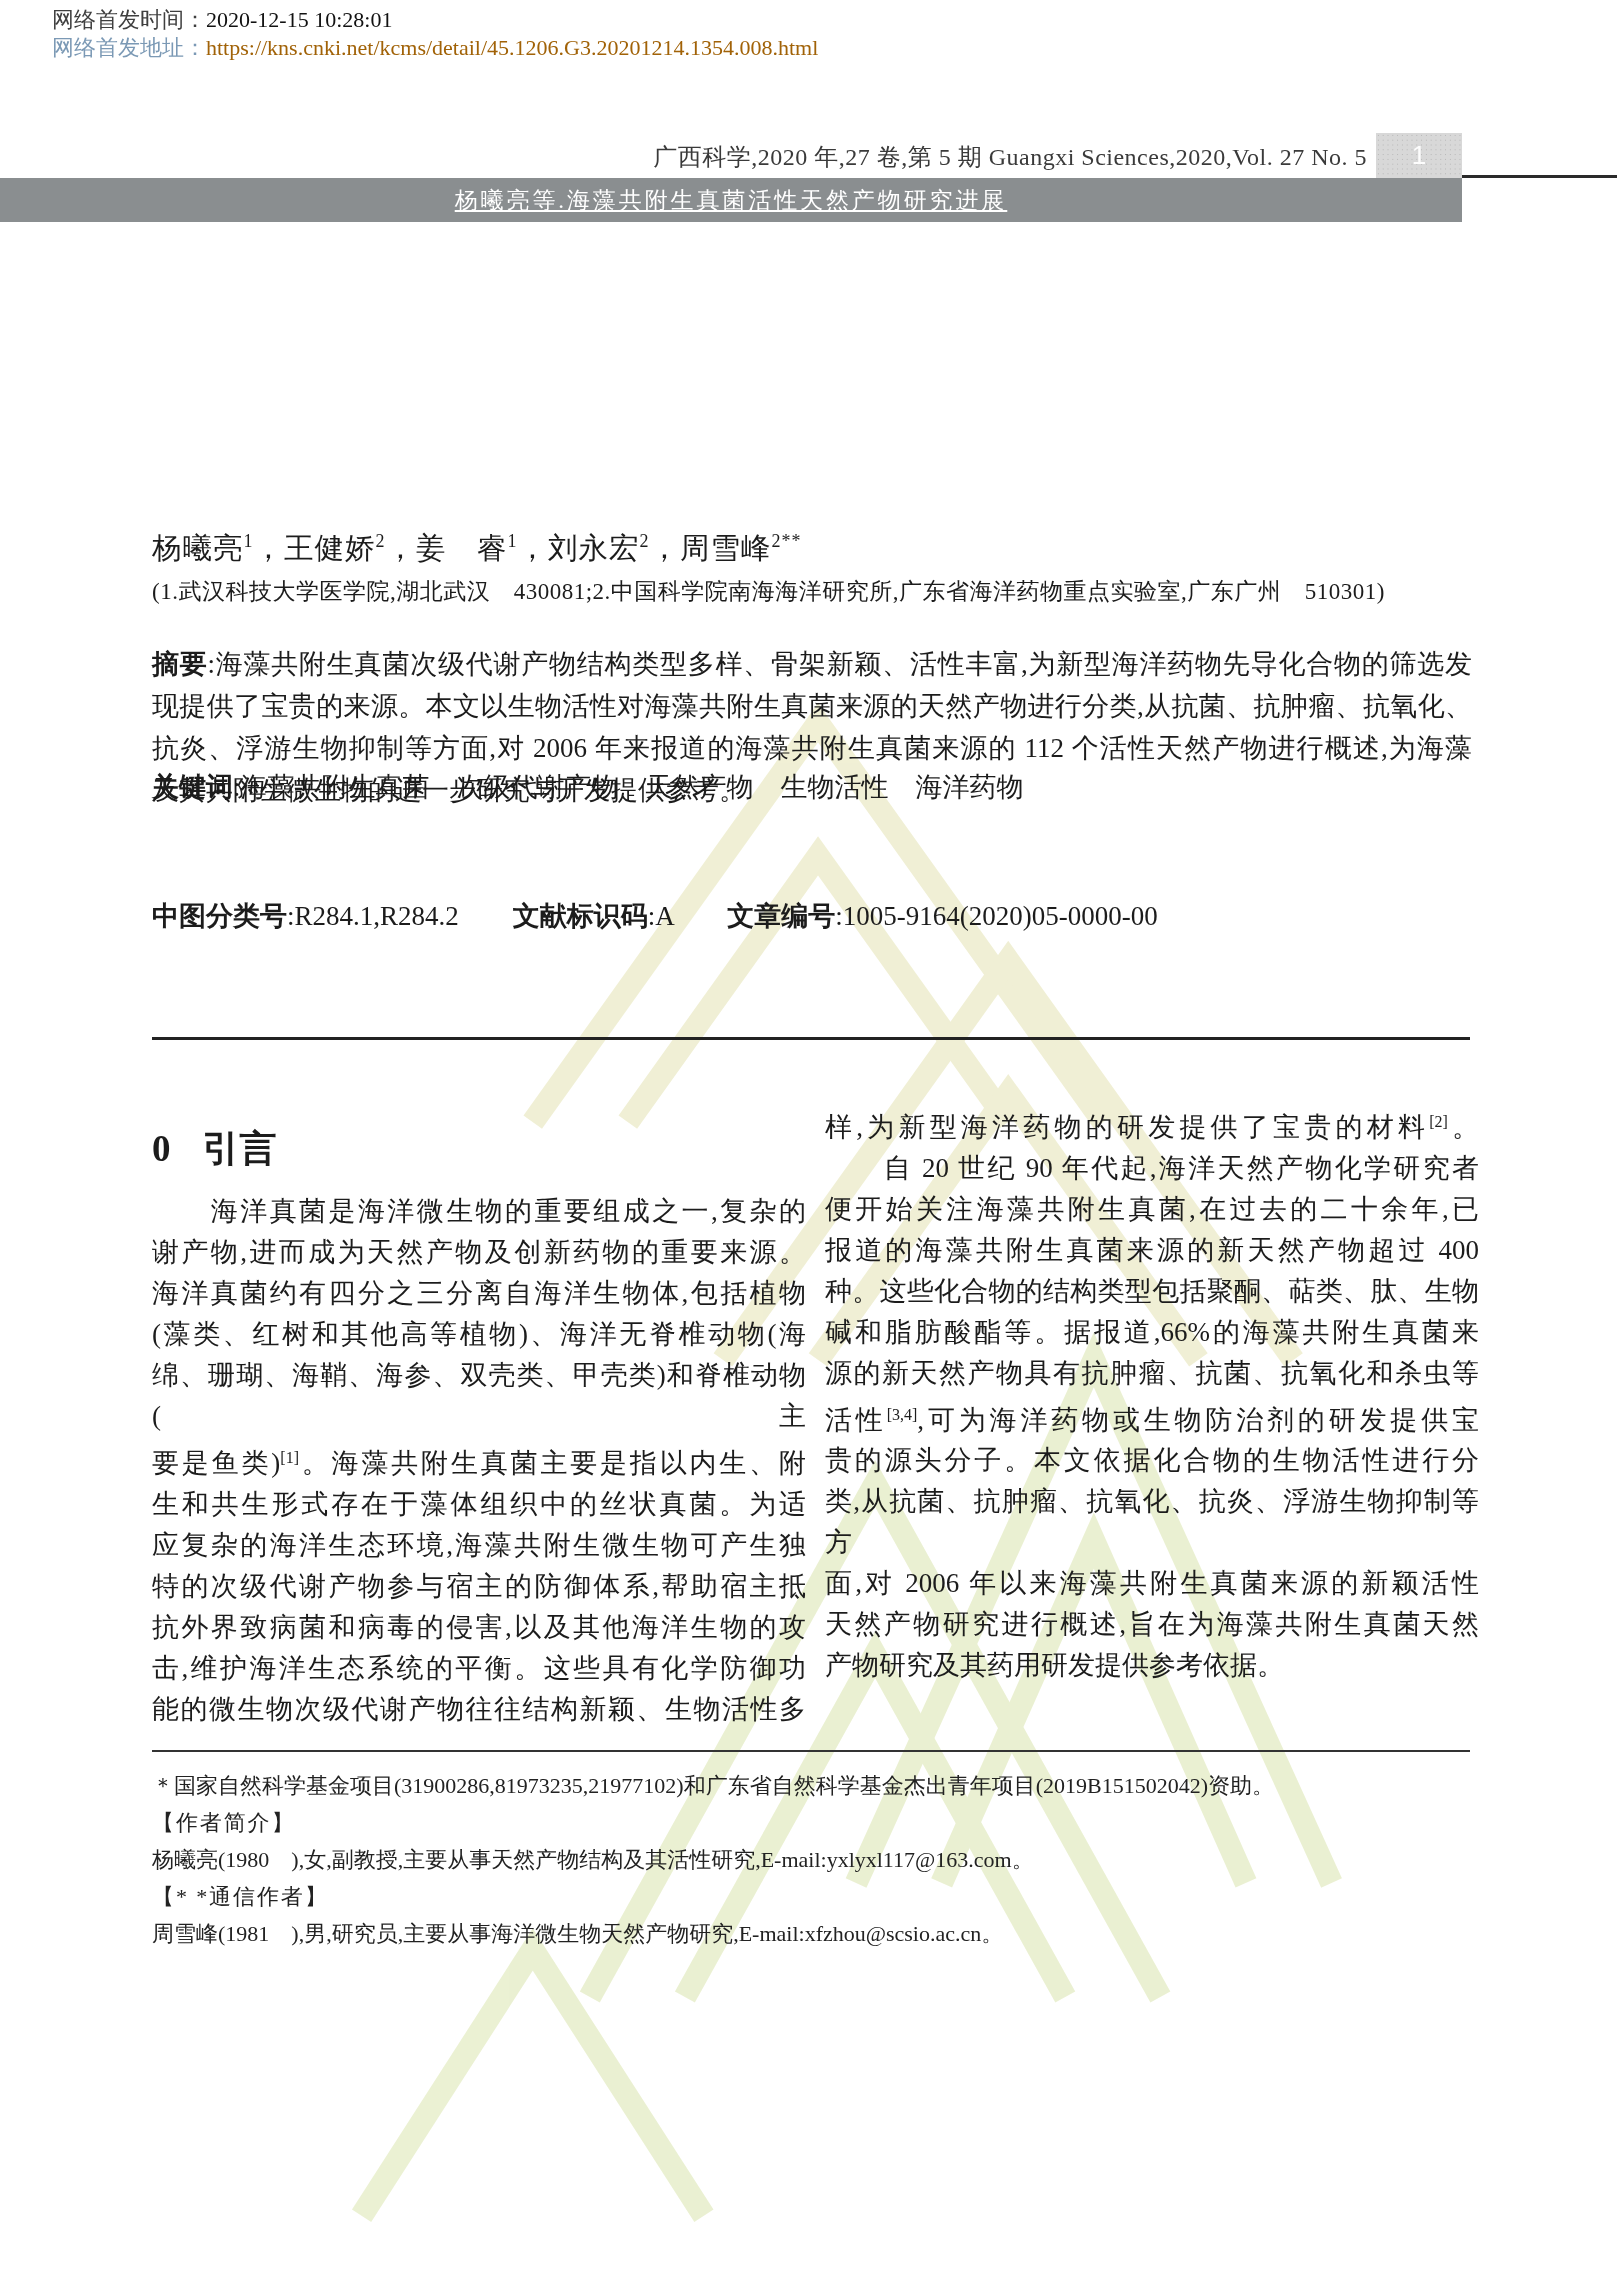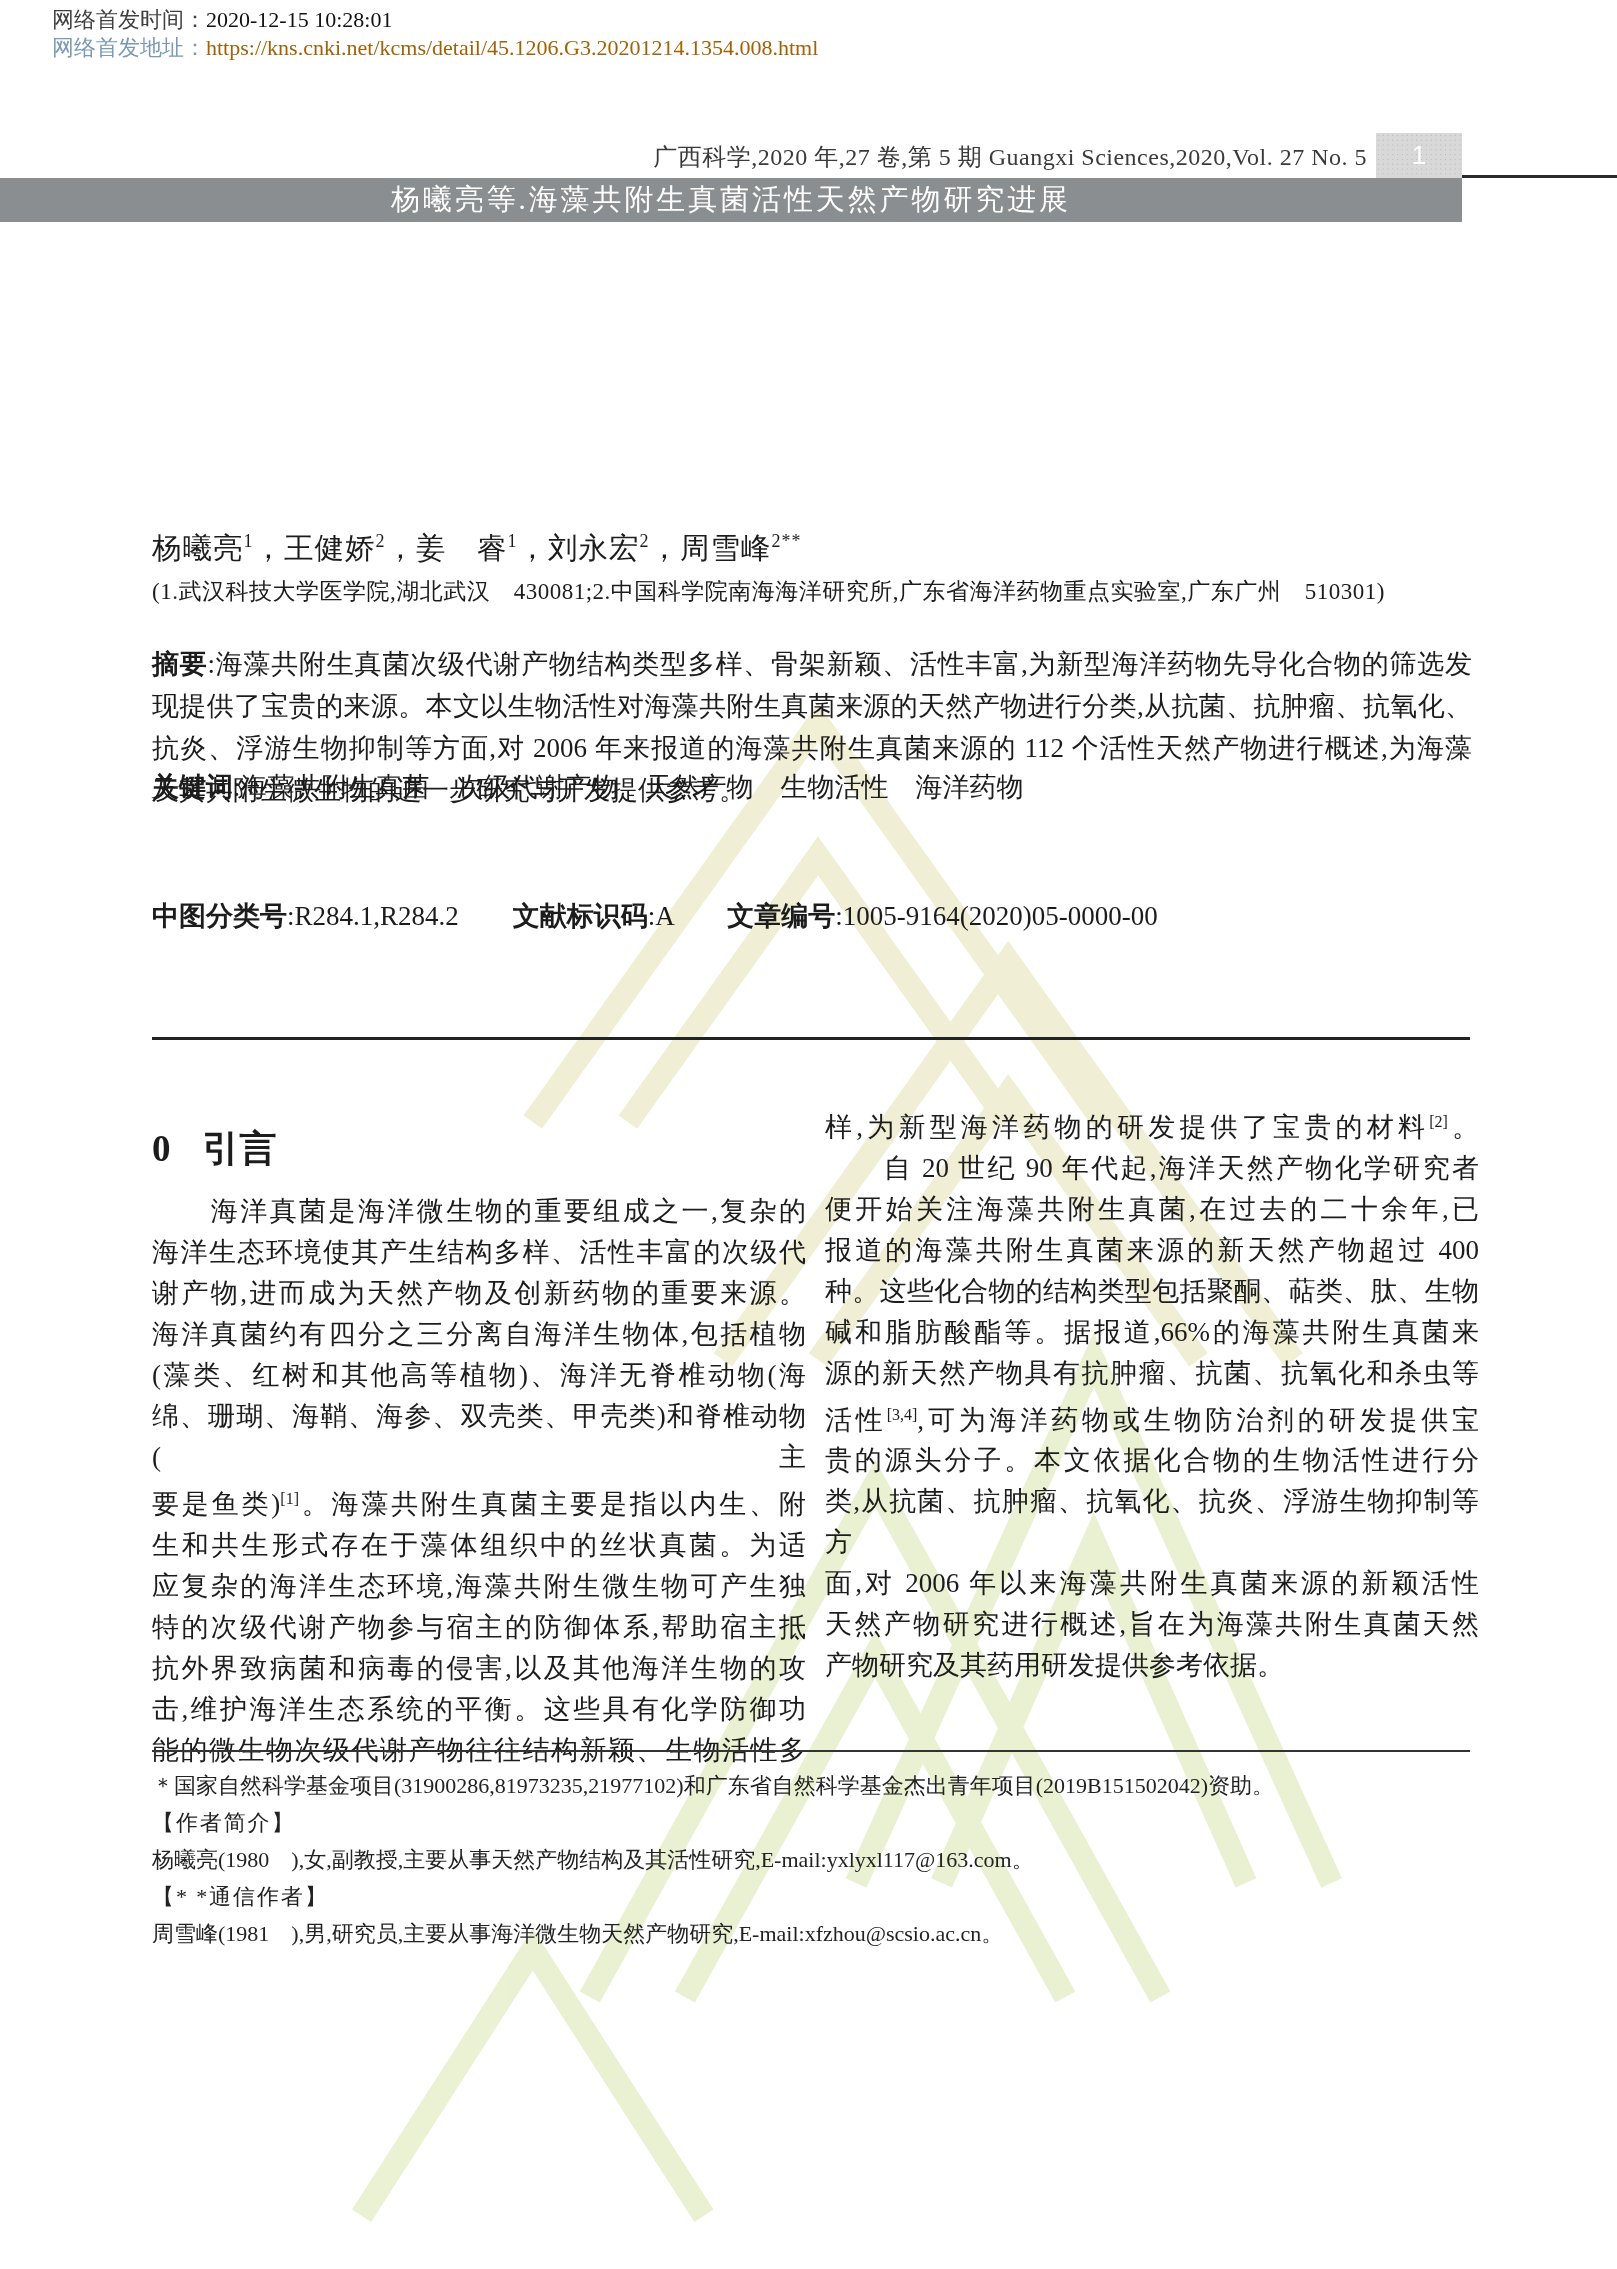--- a/index.html
+++ b/index.html
@@ -32,21 +32,21 @@
     background-size:4.8px 4.8px;
     display:flex;align-items:center;justify-content:center;
     color:#fdfdfd;font-size:26px;font-family:"Liberation Sans","DejaVu Sans",sans-serif;
   }
   .hline-right{left:1462px;top:175px;width:156px;height:2.9px;background:#2a2a2a;}
   
   .runbar{
     left:0;top:178px;width:1462px;height:44px;background:#8a8e90;
     display:flex;align-items:center;justify-content:center;
   }
-  .runbar span{color:#ffffff;font-size:29px;letter-spacing:2.9px;white-space:nowrap;}
+  .runbar span{color:#ffffff;font-size:23px;letter-spacing:2.9px;white-space:nowrap;text-decoration:underline;}
   
   .title{left:152px;top:403px;font-size:44px;font-weight:bold;letter-spacing:12.4px;white-space:nowrap;}
   .title sup{font-size:23px;letter-spacing:0;vertical-align:17px;margin-left:3.8px;}
   .authors{left:152px;top:529px;font-size:29.5px;letter-spacing:1px;white-space:nowrap;}
   .authors sup{font-size:18px;vertical-align:11.4px;}
   .affil{left:152px;top:576px;font-size:23px;letter-spacing:0.5px;white-space:nowrap;}
   
   .abstract{left:152px;top:643px;width:1320px;font-size:27px;line-height:42px;}
   .keywords{left:152px;top:766px;width:1320px;font-size:27px;line-height:42px;}
   .clc{left:152px;top:898px;width:1379px;font-size:27px;white-space:nowrap;}
@@ -133,21 +133,20 @@
 
 
   <div class="layer mainrule"></div>
 
   <div class="layer sec">
     <span class="sec-num">0</span><span class="sec-title">引言</span>
   </div>
 
   <div class="layer colL">
       <div class="tline fill">　　海洋真菌是海洋微生物的重要组成之一,复杂的</div>
-      <div class="tline fill">海洋生态环境使其产生结构多样、活性丰富的次级代</div>
       <div class="tline fill">谢产物,进而成为天然产物及创新药物的重要来源。</div>
       <div class="tline fill">海洋真菌约有四分之三分离自海洋生物体,包括植物</div>
       <div class="tline fill">(藻类、红树和其他高等植物)、海洋无脊椎动物(海</div>
       <div class="tline fill">绵、珊瑚、海鞘、海参、双壳类、甲壳类)和脊椎动物(主</div>
       <div class="tline fill">要是鱼类)<sup>[1]</sup>。海藻共附生真菌主要是指以内生、附</div>
       <div class="tline fill">生和共生形式存在于藻体组织中的丝状真菌。为适</div>
       <div class="tline fill">应复杂的海洋生态环境,海藻共附生微生物可产生独</div>
       <div class="tline fill">特的次级代谢产物参与宿主的防御体系,帮助宿主抵</div>
       <div class="tline fill">抗外界致病菌和病毒的侵害,以及其他海洋生物的攻</div>
       <div class="tline fill">击,维护海洋生态系统的平衡。这些具有化学防御功</div>

